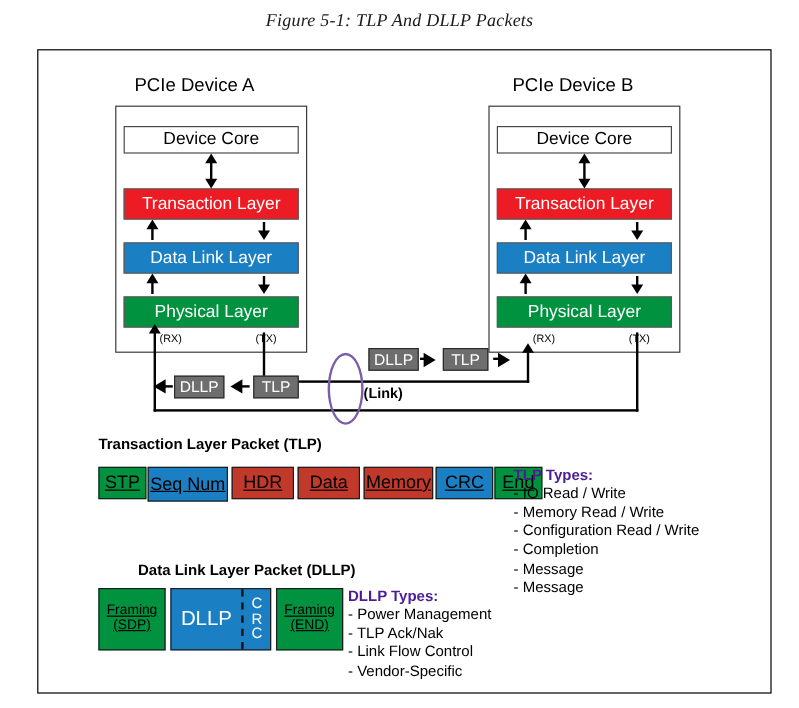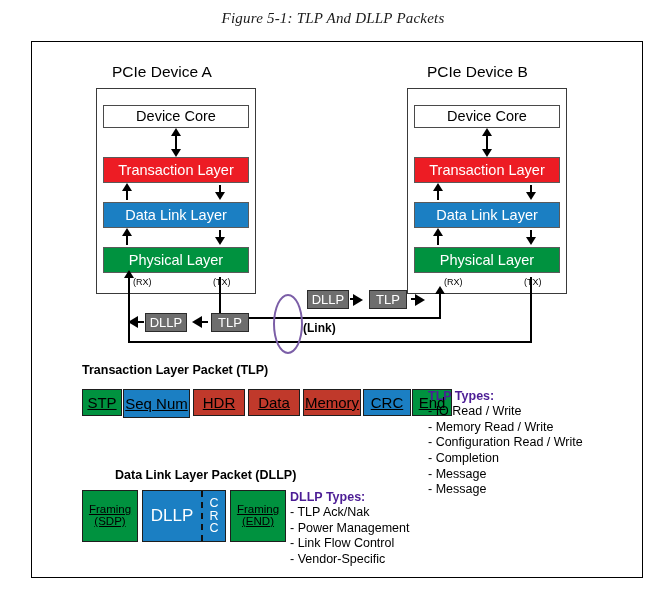--- a/index.html
+++ b/index.html
@@ -287,19 +287,19 @@
     </div>
   </div>
 
   <div class="field green two-line" style="left:230px;top:490px;width:56px;height:52px;">
     <span>Framing</span>
     <span>(END)</span>
   </div>
 
   <div class="types-block" style="left:290px;top:490px;">
     <div class="types-title">DLLP Types:</div>
+    <div class="types-item">- Power Management</div>
     <div class="types-item">- TLP Ack/Nak</div>
-    <div class="types-item">- Power Management</div>
     <div class="types-item">- Link Flow Control</div>
     <div class="types-item">- Vendor-Specific</div>
   </div>
 
 </div>
 
 </body></html>

